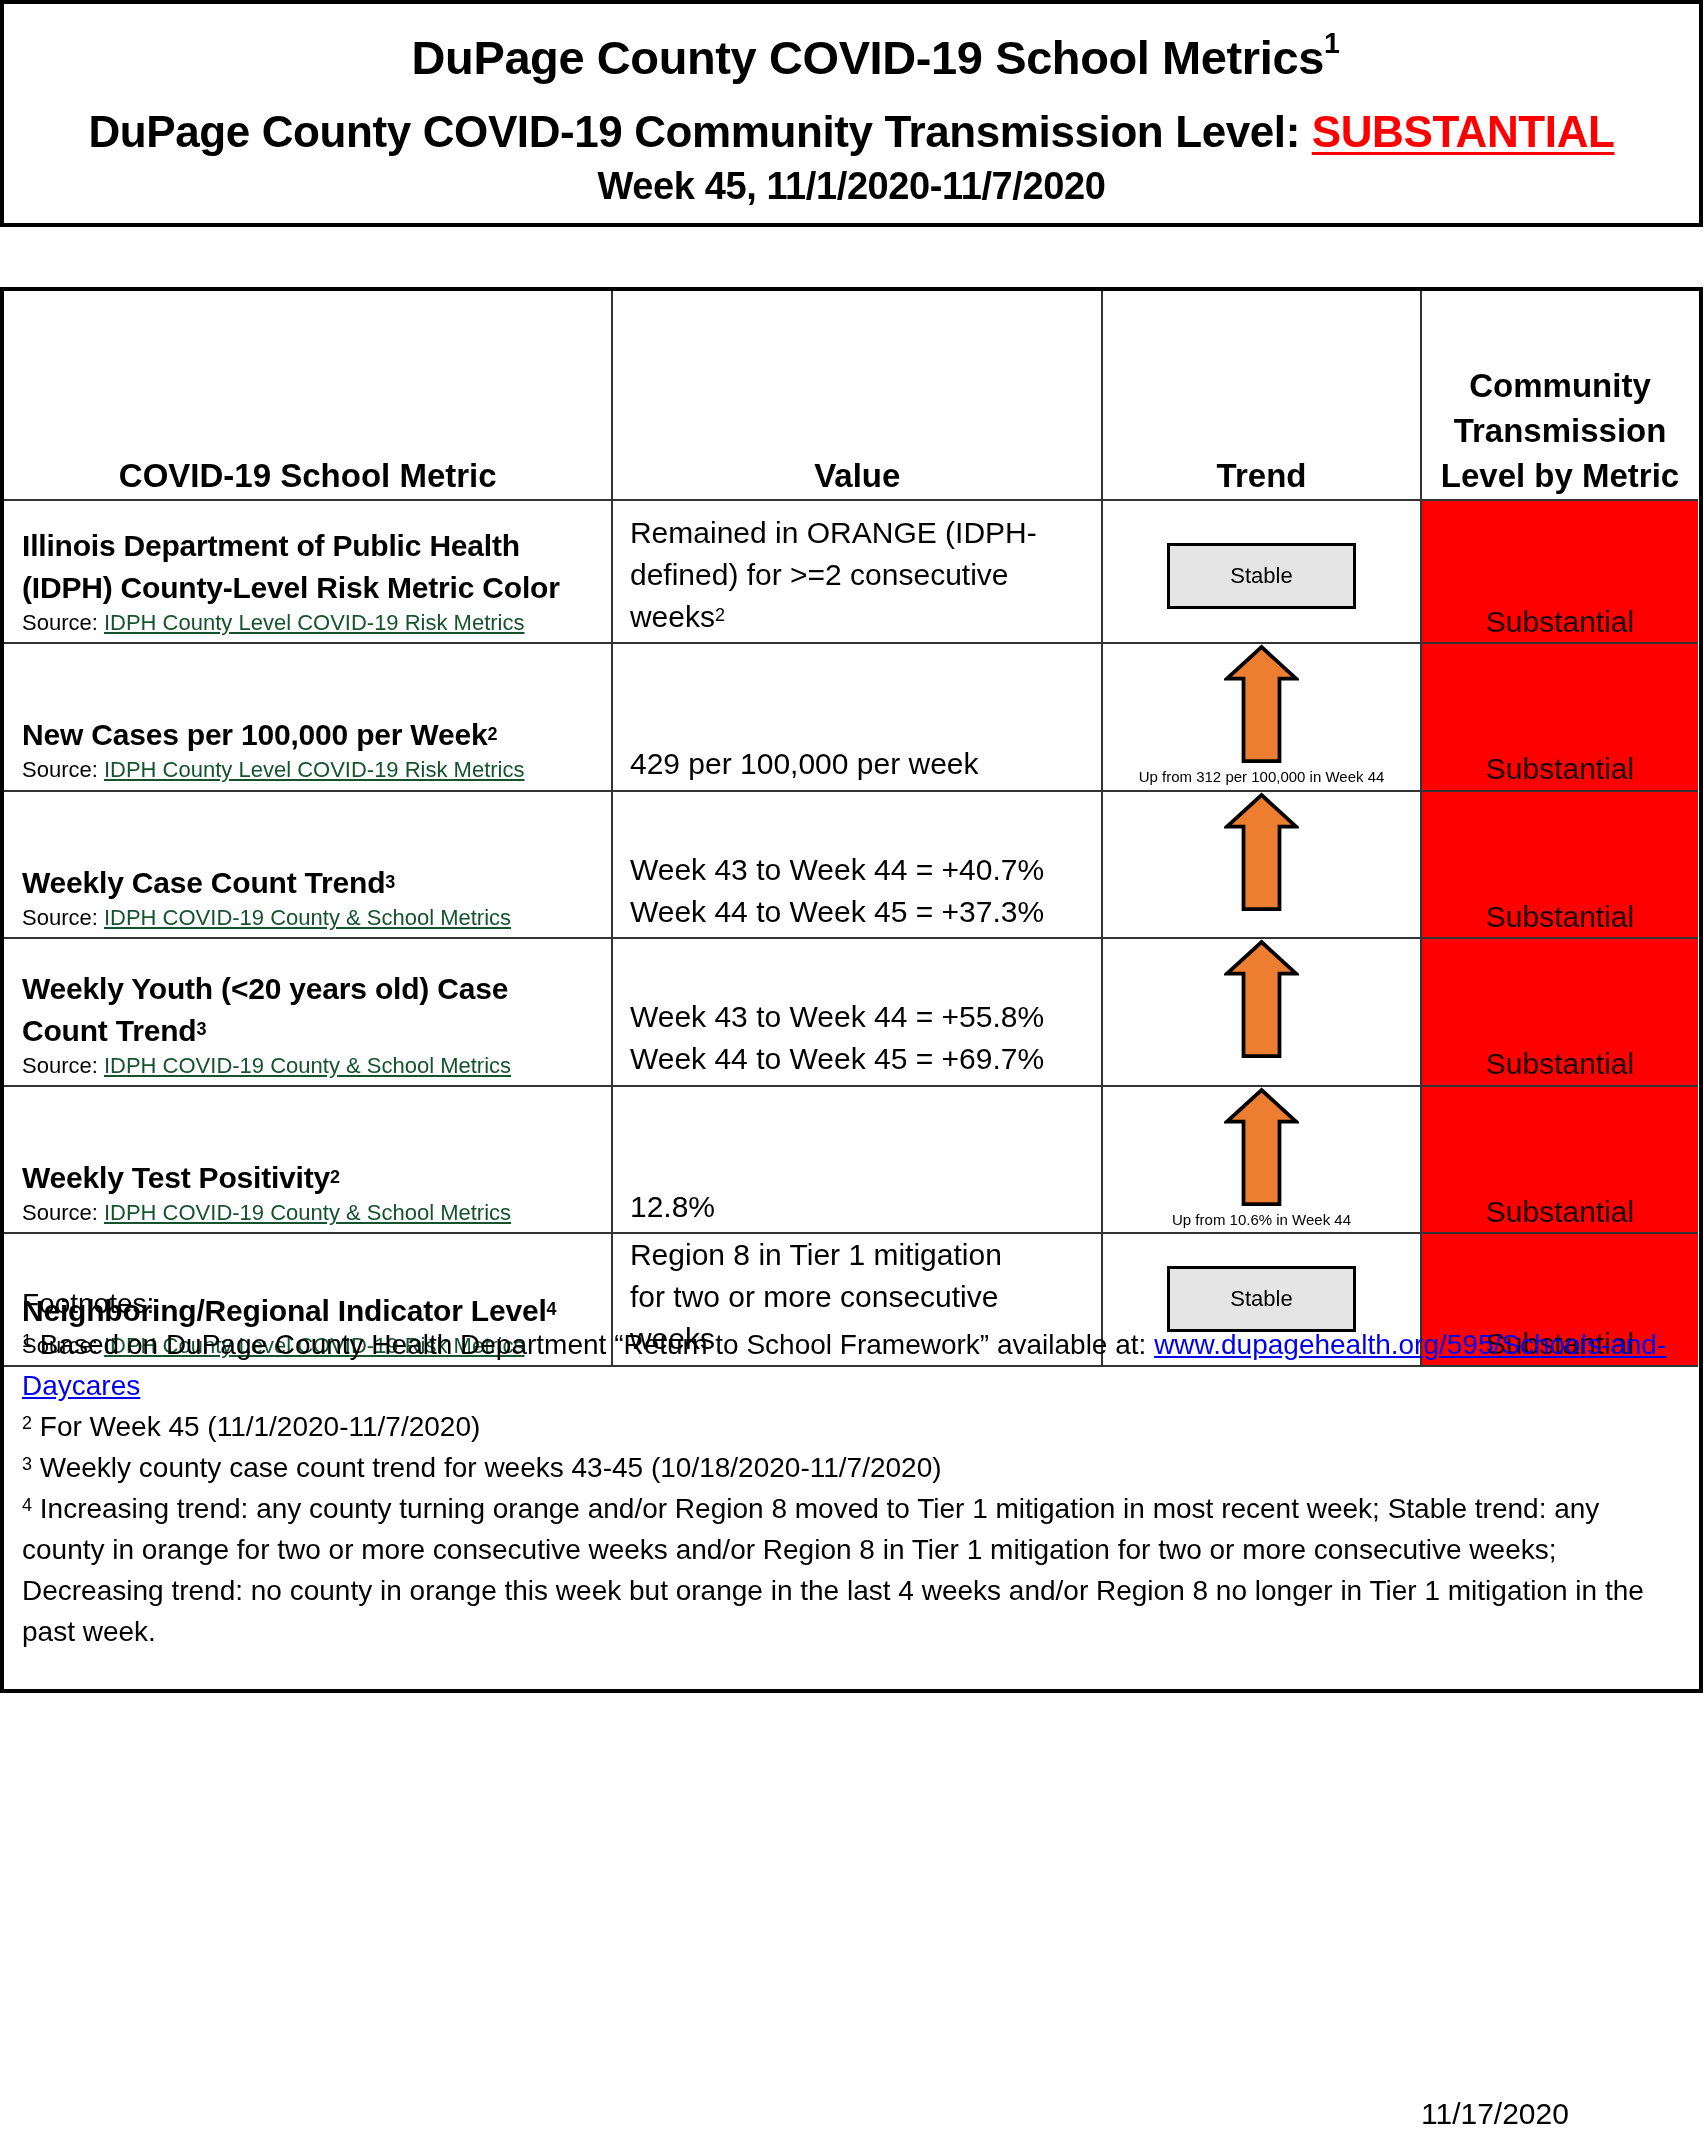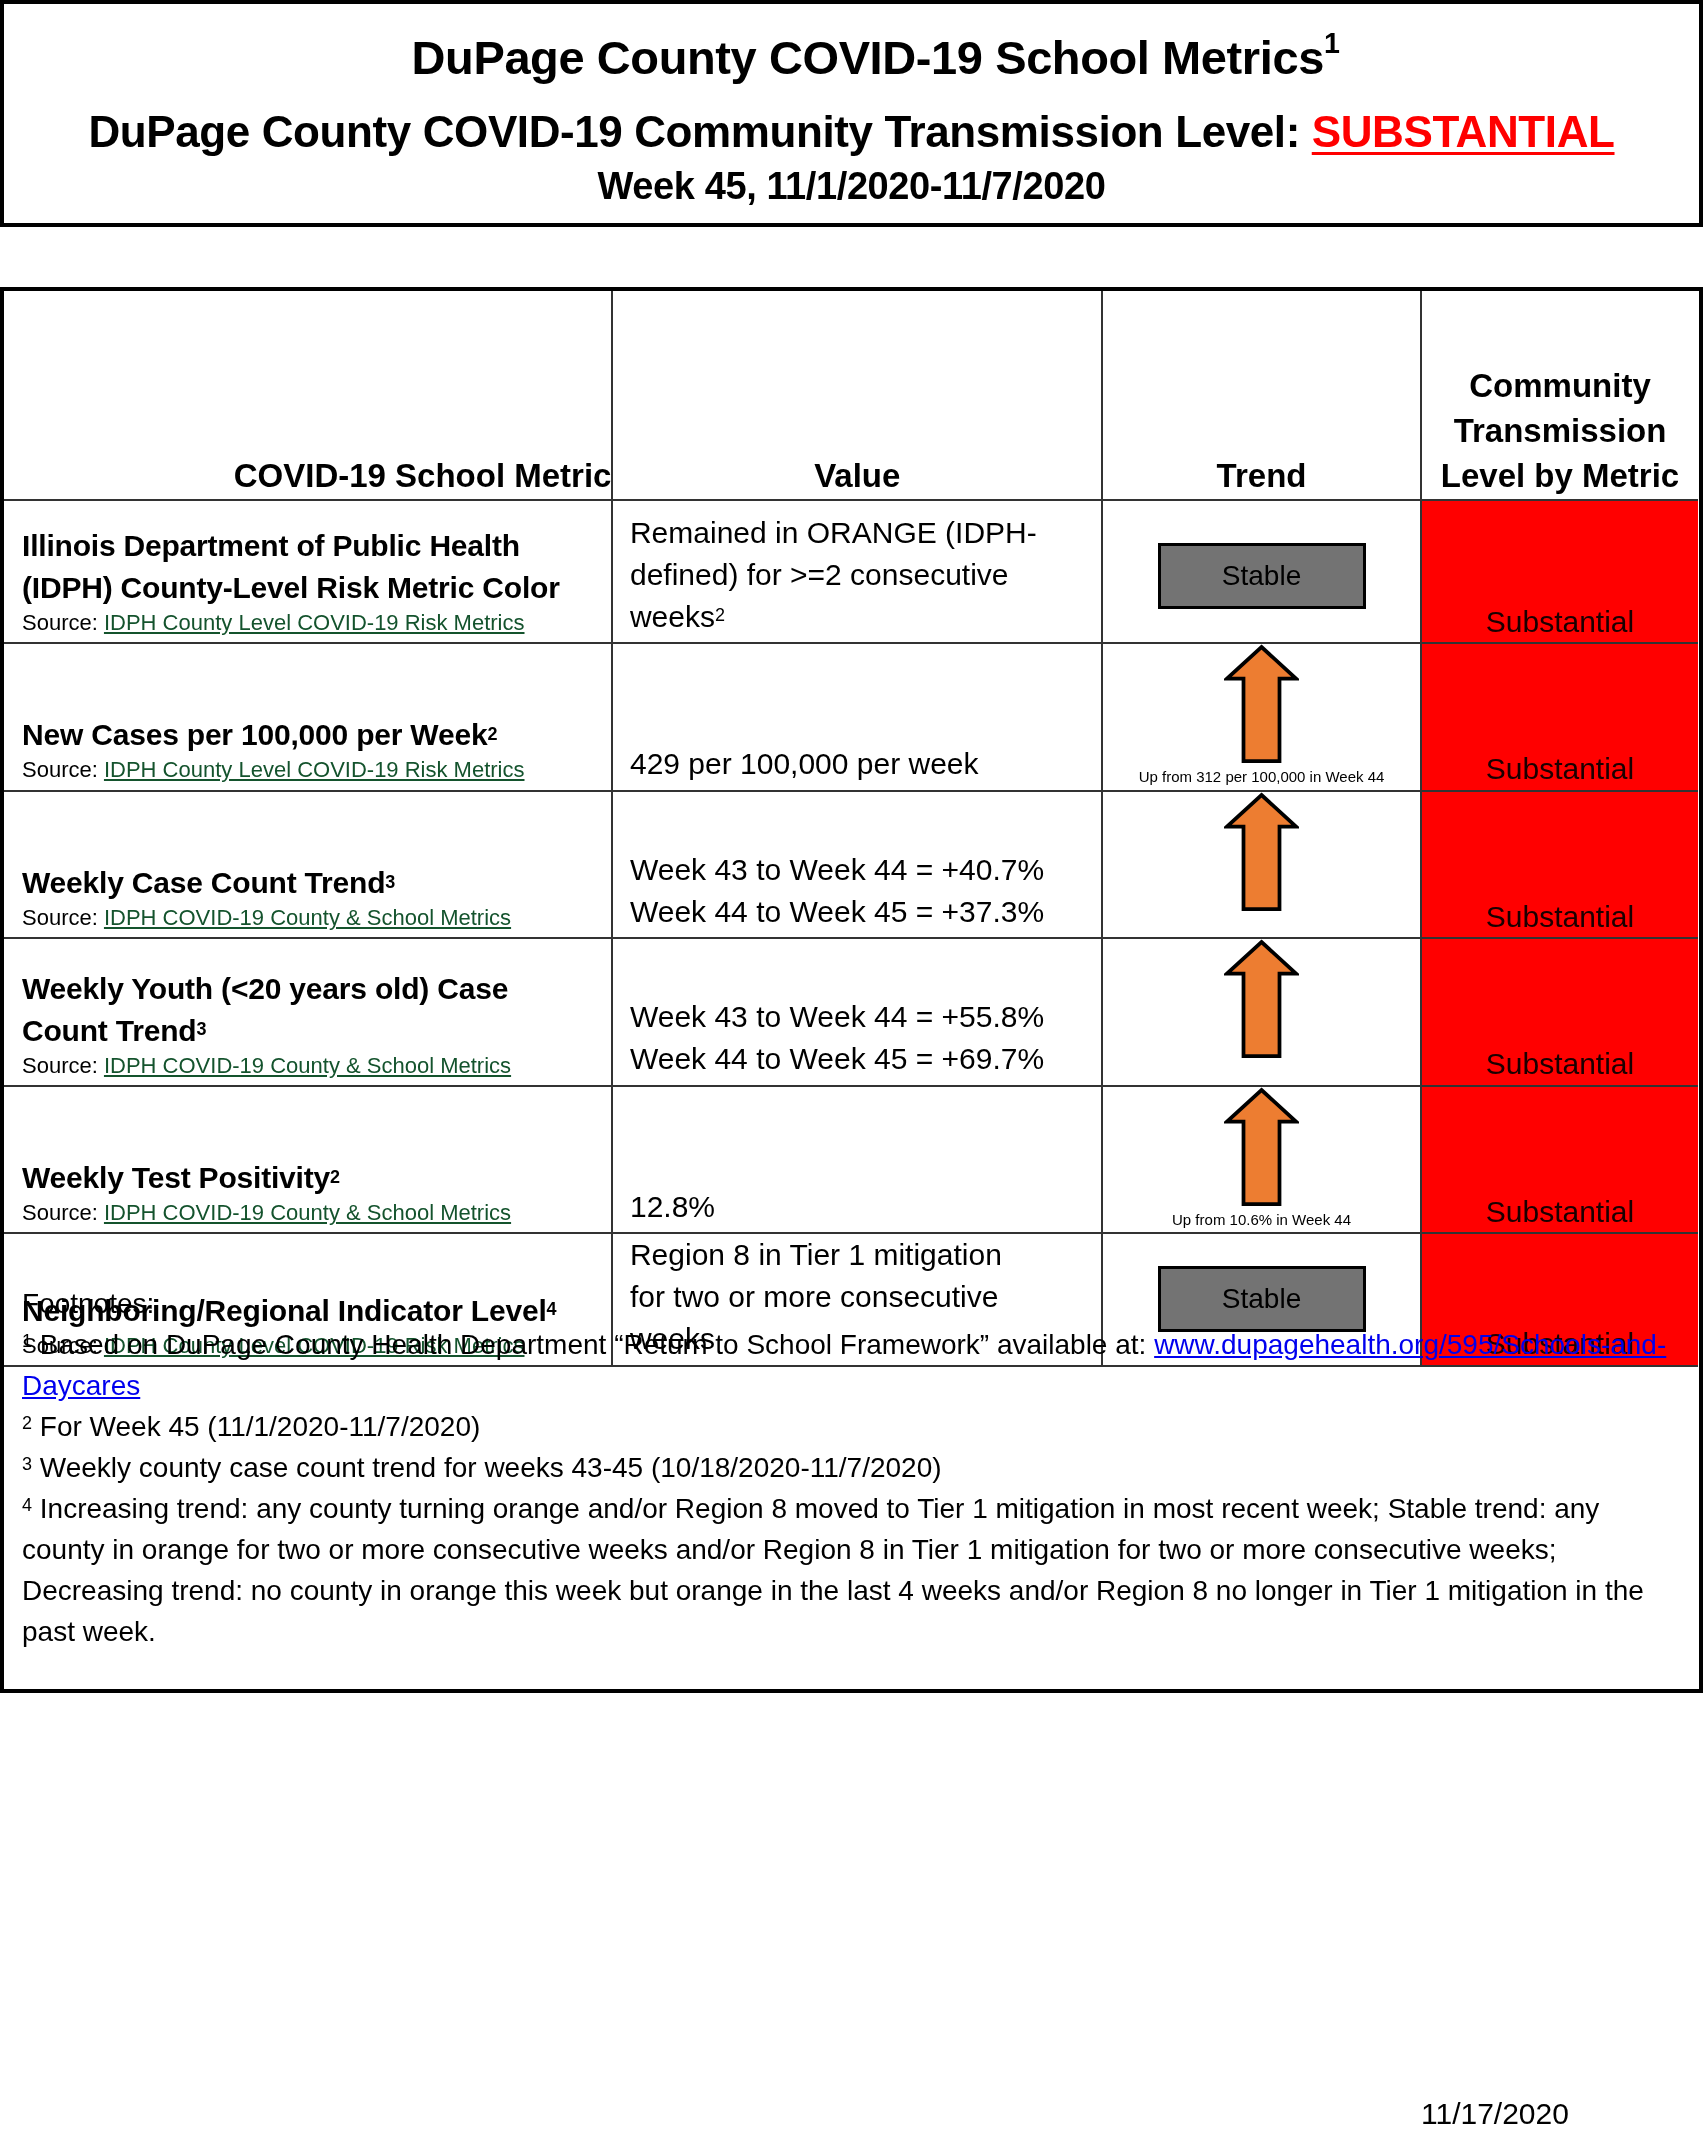--- a/index.html
+++ b/index.html
@@ -25,38 +25,38 @@
     border-collapse: collapse; position: absolute; left: 0; top: 0; width: 1694px;
   }
   table.metrics td, table.metrics th {
     border: 2.3px solid #333; vertical-align: bottom; position: relative;
   }
   table.metrics tr:first-child th { border-top: none; }
   table.metrics td:first-child, table.metrics th:first-child { border-left: none; }
   table.metrics td:last-child, table.metrics th:last-child { border-right: none; }
 
   th { font-weight: bold; font-size: 33px; text-align: center; line-height: 45px; padding-bottom: 1.5px; margin-left: 44px; }
-  .col-metric { width: 678px; text-align: right; }
+  .col-metric { width: 678px; }
   .col-value { width: 567px; }
   .col-trend { width: 337px; }
   .col-level { width: 293px; }
 
   .metric-cell { padding: 0 7.5px 4.5px 18px; }
   .metric-name { font-weight: bold; font-size: 30px; line-height: 42px; letter-spacing: -0.2px; }
   .metric-name sup { font-size: 18px; vertical-align: top; position: relative; top: -1.5px; }
   .metric-source { font-size: 22px; line-height: 28.6px; }
   .metric-source a { color: #14532d; text-decoration: underline; }
 
   .value-cell { padding: 0 7.5px 4.5px 16.5px; font-size: 30px; line-height: 42px; }
   .value-cell sup { font-size: 18px; vertical-align: top; position: relative; top: -1.5px; }
 
   .trend-cell { text-align: center; padding: 0 0 3px 0; }
   .stable-box {
-    display: inline-block; width: 208px; height: 66px; background: #737373;
-    border: 3.8px solid #000; font-size: 28px; line-height: 59px; text-align: center;
+    display: inline-block; width: 189px; height: 66px; background: #e5e5e5;
+    border: 3.8px solid #000; font-size: 22px; line-height: 59px; text-align: center;
   }
   .arrow { display: block; margin: 0 auto; }
   .trend-note { font-size: 15px; line-height: 19.5px; margin-top: 3px; white-space: nowrap; }
 
   .level-cell { background: #ff0000; text-align: center; font-size: 30px; line-height: 38px; padding-bottom: 1.5px; color: #1a0000; }
 
   .footnotes { position: absolute; left: 18px; top: 992px; width: 1661px; font-size: 28px; line-height: 41px; }
   .footnotes sup { font-size: 18px; vertical-align: top; position: relative; top: -3px; }
   .footnotes a { color: #0000ee; text-decoration: underline; }
 

